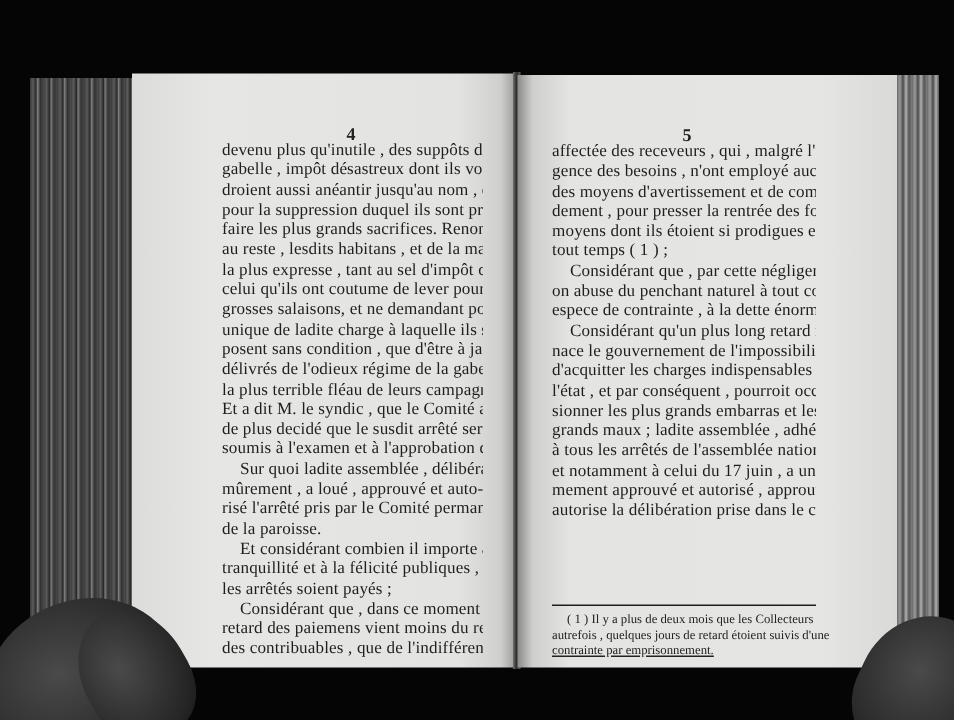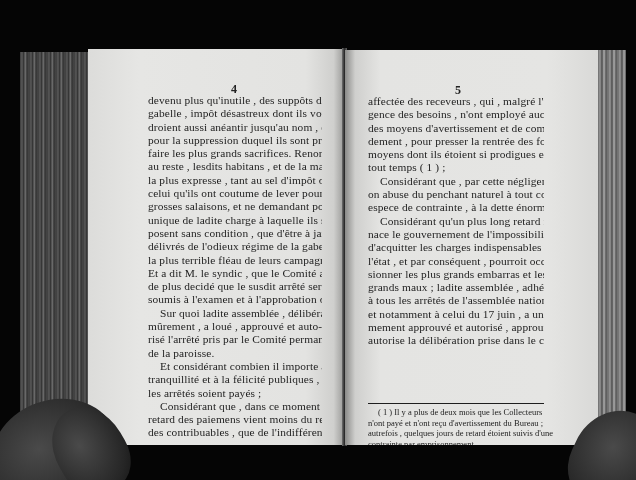--- a/index.html
+++ b/index.html
@@ -110,21 +110,20 @@
       <span class="line">sionner les plus grands embarras et les plus</span>
       <span class="line">grands maux ; ladite assemblée , adhérant</span>
       <span class="line">à tous les arrêtés de l'assemblée nationale ,</span>
       <span class="line">et notamment à celui du 17 juin , a unani-</span>
       <span class="line">mement approuvé et autorisé , approuve et</span>
       <span class="line">autorise la délibération prise dans le comité</span>
     </div>
   <div class="rule" style="left:23px; top:353px; width:176px;"></div>
   <div class="footnote" id="footnote" style="left:23px; top:357px; width:176px;">
       <div style="white-space: nowrap; padding-left: 10px;">( 1 ) Il y a plus de deux mois que les Collecteurs</div>
-      <div style="white-space: nowrap; padding-left: 0px;">n'ont payé et n'ont reçu d'avertissement du Bureau ;</div>
       <div style="white-space: nowrap; padding-left: 0px;">autrefois , quelques jours de retard étoient suivis d'une</div>
-      <div style="white-space: nowrap; padding-left: 0px;">contrainte par emprisonnement.</div>
+      <div style="white-space: nowrap; padding-left: 0px; text-decoration: underline;">contrainte par emprisonnement.</div>
     </div>
 </div>
 
 <div class="hand" style="left:-10px; top:400px; width:130px; height:110px; transform:rotate(-20deg);"></div>
 <div class="hand" style="left:55px; top:405px; width:70px; height:90px; transform:rotate(-30deg);"></div>
 <div class="hand" style="left:572px; top:410px; width:90px; height:100px; transform:rotate(25deg);"></div>
 
 </body></html>

